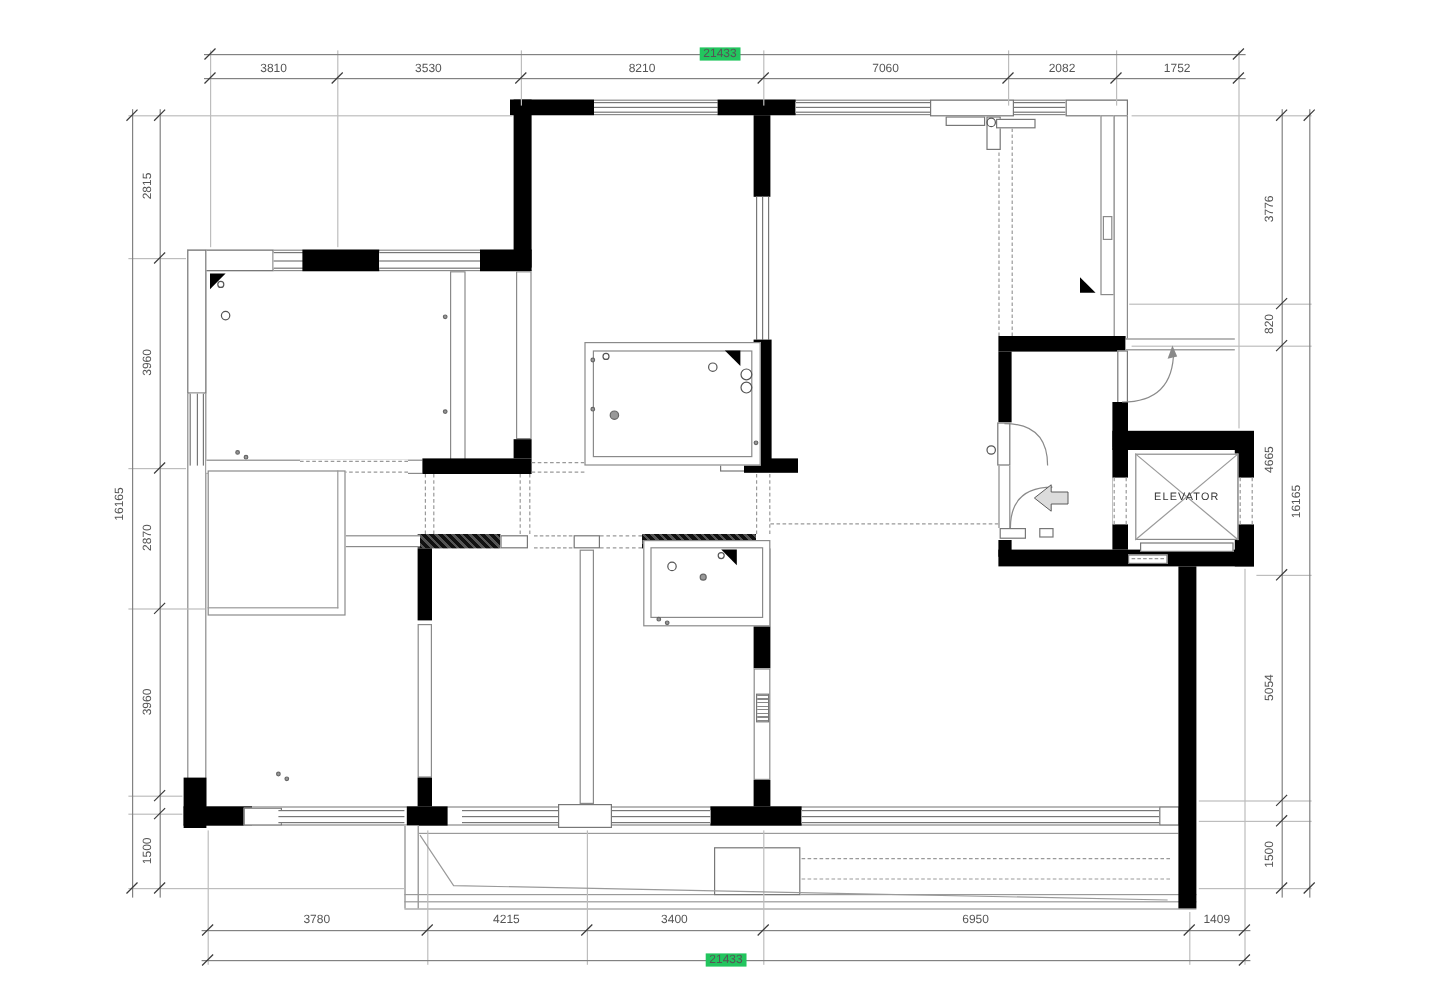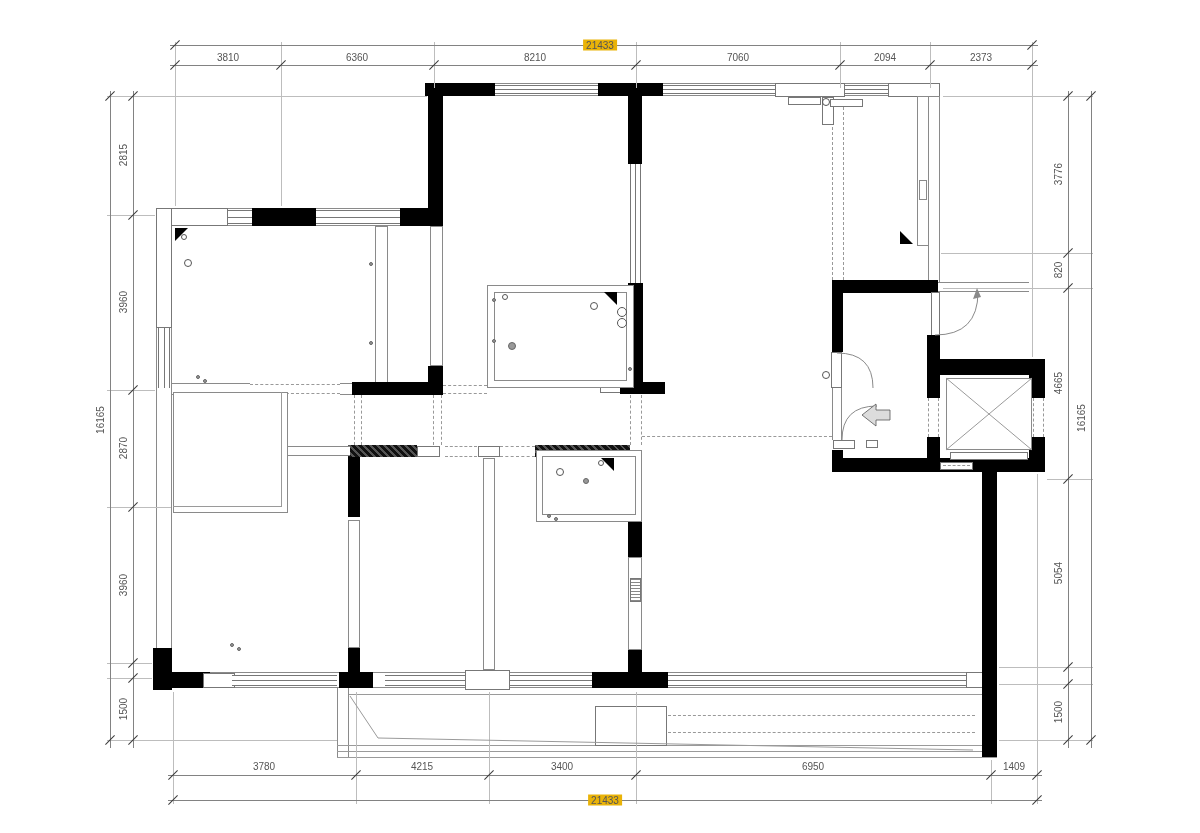--- a/index.html
+++ b/index.html
@@ -30,21 +30,21 @@
   .tick{position:absolute;width:13px;height:1px;background:#3a3a3a;
         transform:translate(-50%,-50%) rotate(-45deg);}
   .circ{position:absolute;border:1px solid #555;border-radius:50%;background:transparent;}
   .circf{position:absolute;border:1px solid #666;border-radius:50%;background:#999;}
   .wg-tl{position:absolute;width:0;height:0;border-top:13px solid #000;border-right:13px solid transparent;}
   .wg-tr{position:absolute;width:0;height:0;border-top:13px solid #000;border-left:13px solid transparent;}
   .wg-bl{position:absolute;width:0;height:0;border-bottom:13px solid #000;border-right:13px solid transparent;}
   .hlab{position:absolute;font-size:10px;color:#555;white-space:nowrap;transform:translate(-50%,0);}
   .vlab{position:absolute;font-size:10px;color:#555;white-space:nowrap;
         transform:translate(-50%,-50%) rotate(-90deg);}
-  .onln{background:#eab308;padding:0 3px;transform:translate(-50%,-50%);}
+  .onln{background:#22c55e;padding:0 3px;transform:translate(-50%,-50%);}
   .vonln{background:#fff;padding:0 3px;}
   #elev-label{position:absolute;left:946px;top:378px;width:86px;height:72px;
         display:flex;align-items:center;justify-content:center;font-size:9px;
         letter-spacing:1px;color:#333;}
   svg{position:absolute;left:0;top:0;}
 </style>
 </head>
 <body>
 
 <div id="stage">
@@ -269,28 +269,29 @@
     <path d="M 837 353 Q 873 353 873 388" fill="none" stroke="#8a8a8a" stroke-width="1"></path>
     <path d="M 842 440 Q 842 406 877 406" fill="none" stroke="#8a8a8a" stroke-width="1"></path>
     <path d="M 935 335 Q 978 335 978 292" fill="none" stroke="#8a8a8a" stroke-width="1"></path>
     <polygon points="973,299 981,297 977,288" fill="#8a8a8a"></polygon>
     <line x1="946" y1="378" x2="1032" y2="450" stroke="#9a9a9a" stroke-width="1"></line>
     <line x1="946" y1="450" x2="1032" y2="378" stroke="#9a9a9a" stroke-width="1"></line>
     <polyline points="350,696 378,738 973,750" fill="none" stroke="#9a9a9a" stroke-width="1"></polyline>
     <polygon points="862,415 876,404 876,410 890,410 890,420 876,420 876,426" fill="#dcdcdc" stroke="#555" stroke-width="0.8"></polygon>
   </svg>
 
+  <div id="elev-label">ELEVATOR</div>
 
   <span class="hlab onln" style="left:600px;top:45px;">21433</span>
   <span class="hlab" style="left:228px;top:52px;">3810</span>
-  <span class="hlab" style="left:357px;top:52px;">6360</span>
+  <span class="hlab" style="left:357px;top:52px;">3530</span>
   <span class="hlab" style="left:535px;top:52px;">8210</span>
   <span class="hlab" style="left:738px;top:52px;">7060</span>
-  <span class="hlab" style="left:885px;top:52px;">2094</span>
-  <span class="hlab" style="left:981px;top:52px;">2373</span>
+  <span class="hlab" style="left:885px;top:52px;">2082</span>
+  <span class="hlab" style="left:981px;top:52px;">1752</span>
 
   <span class="hlab onln" style="left:605px;top:800px;">21433</span>
   <span class="hlab" style="left:264px;top:761px;">3780</span>
   <span class="hlab" style="left:422px;top:761px;">4215</span>
   <span class="hlab" style="left:562px;top:761px;">3400</span>
   <span class="hlab" style="left:813px;top:761px;">6950</span>
   <span class="hlab" style="left:1014px;top:761px;">1409</span>
 
   <span class="vlab vonln" style="left:100px;top:420px;">16165</span>
   <span class="vlab" style="left:123px;top:155px;">2815</span>

